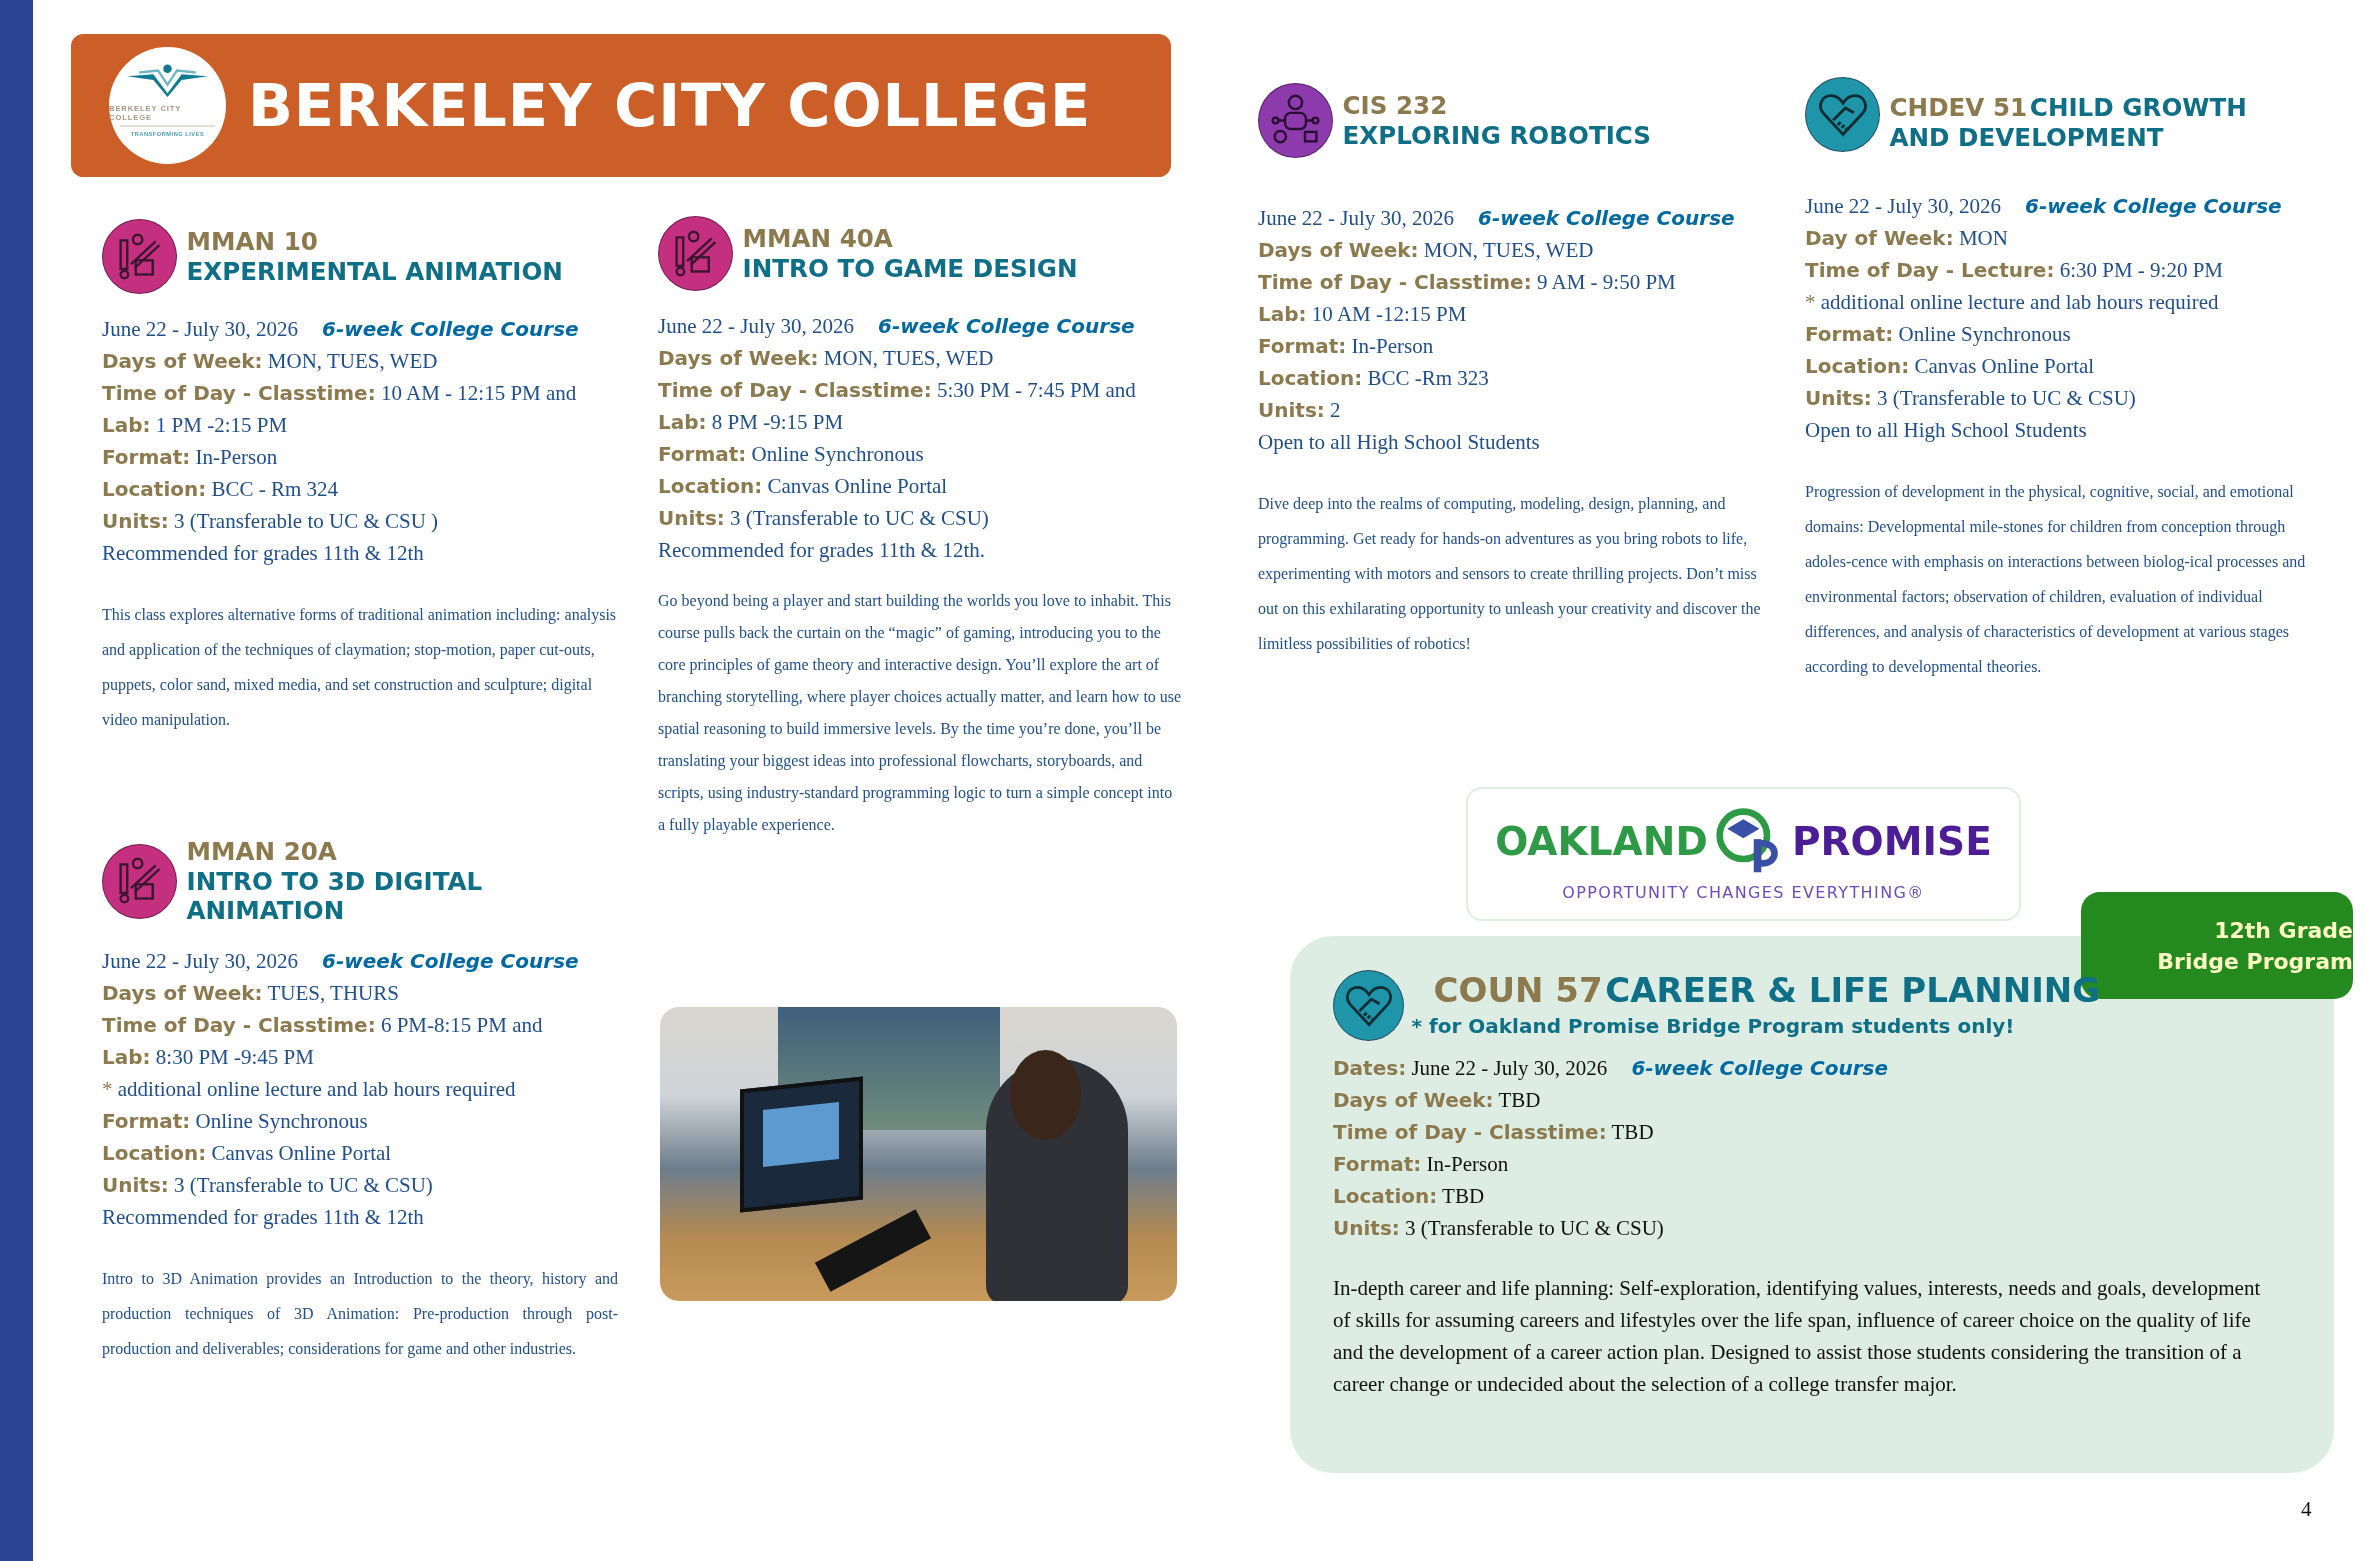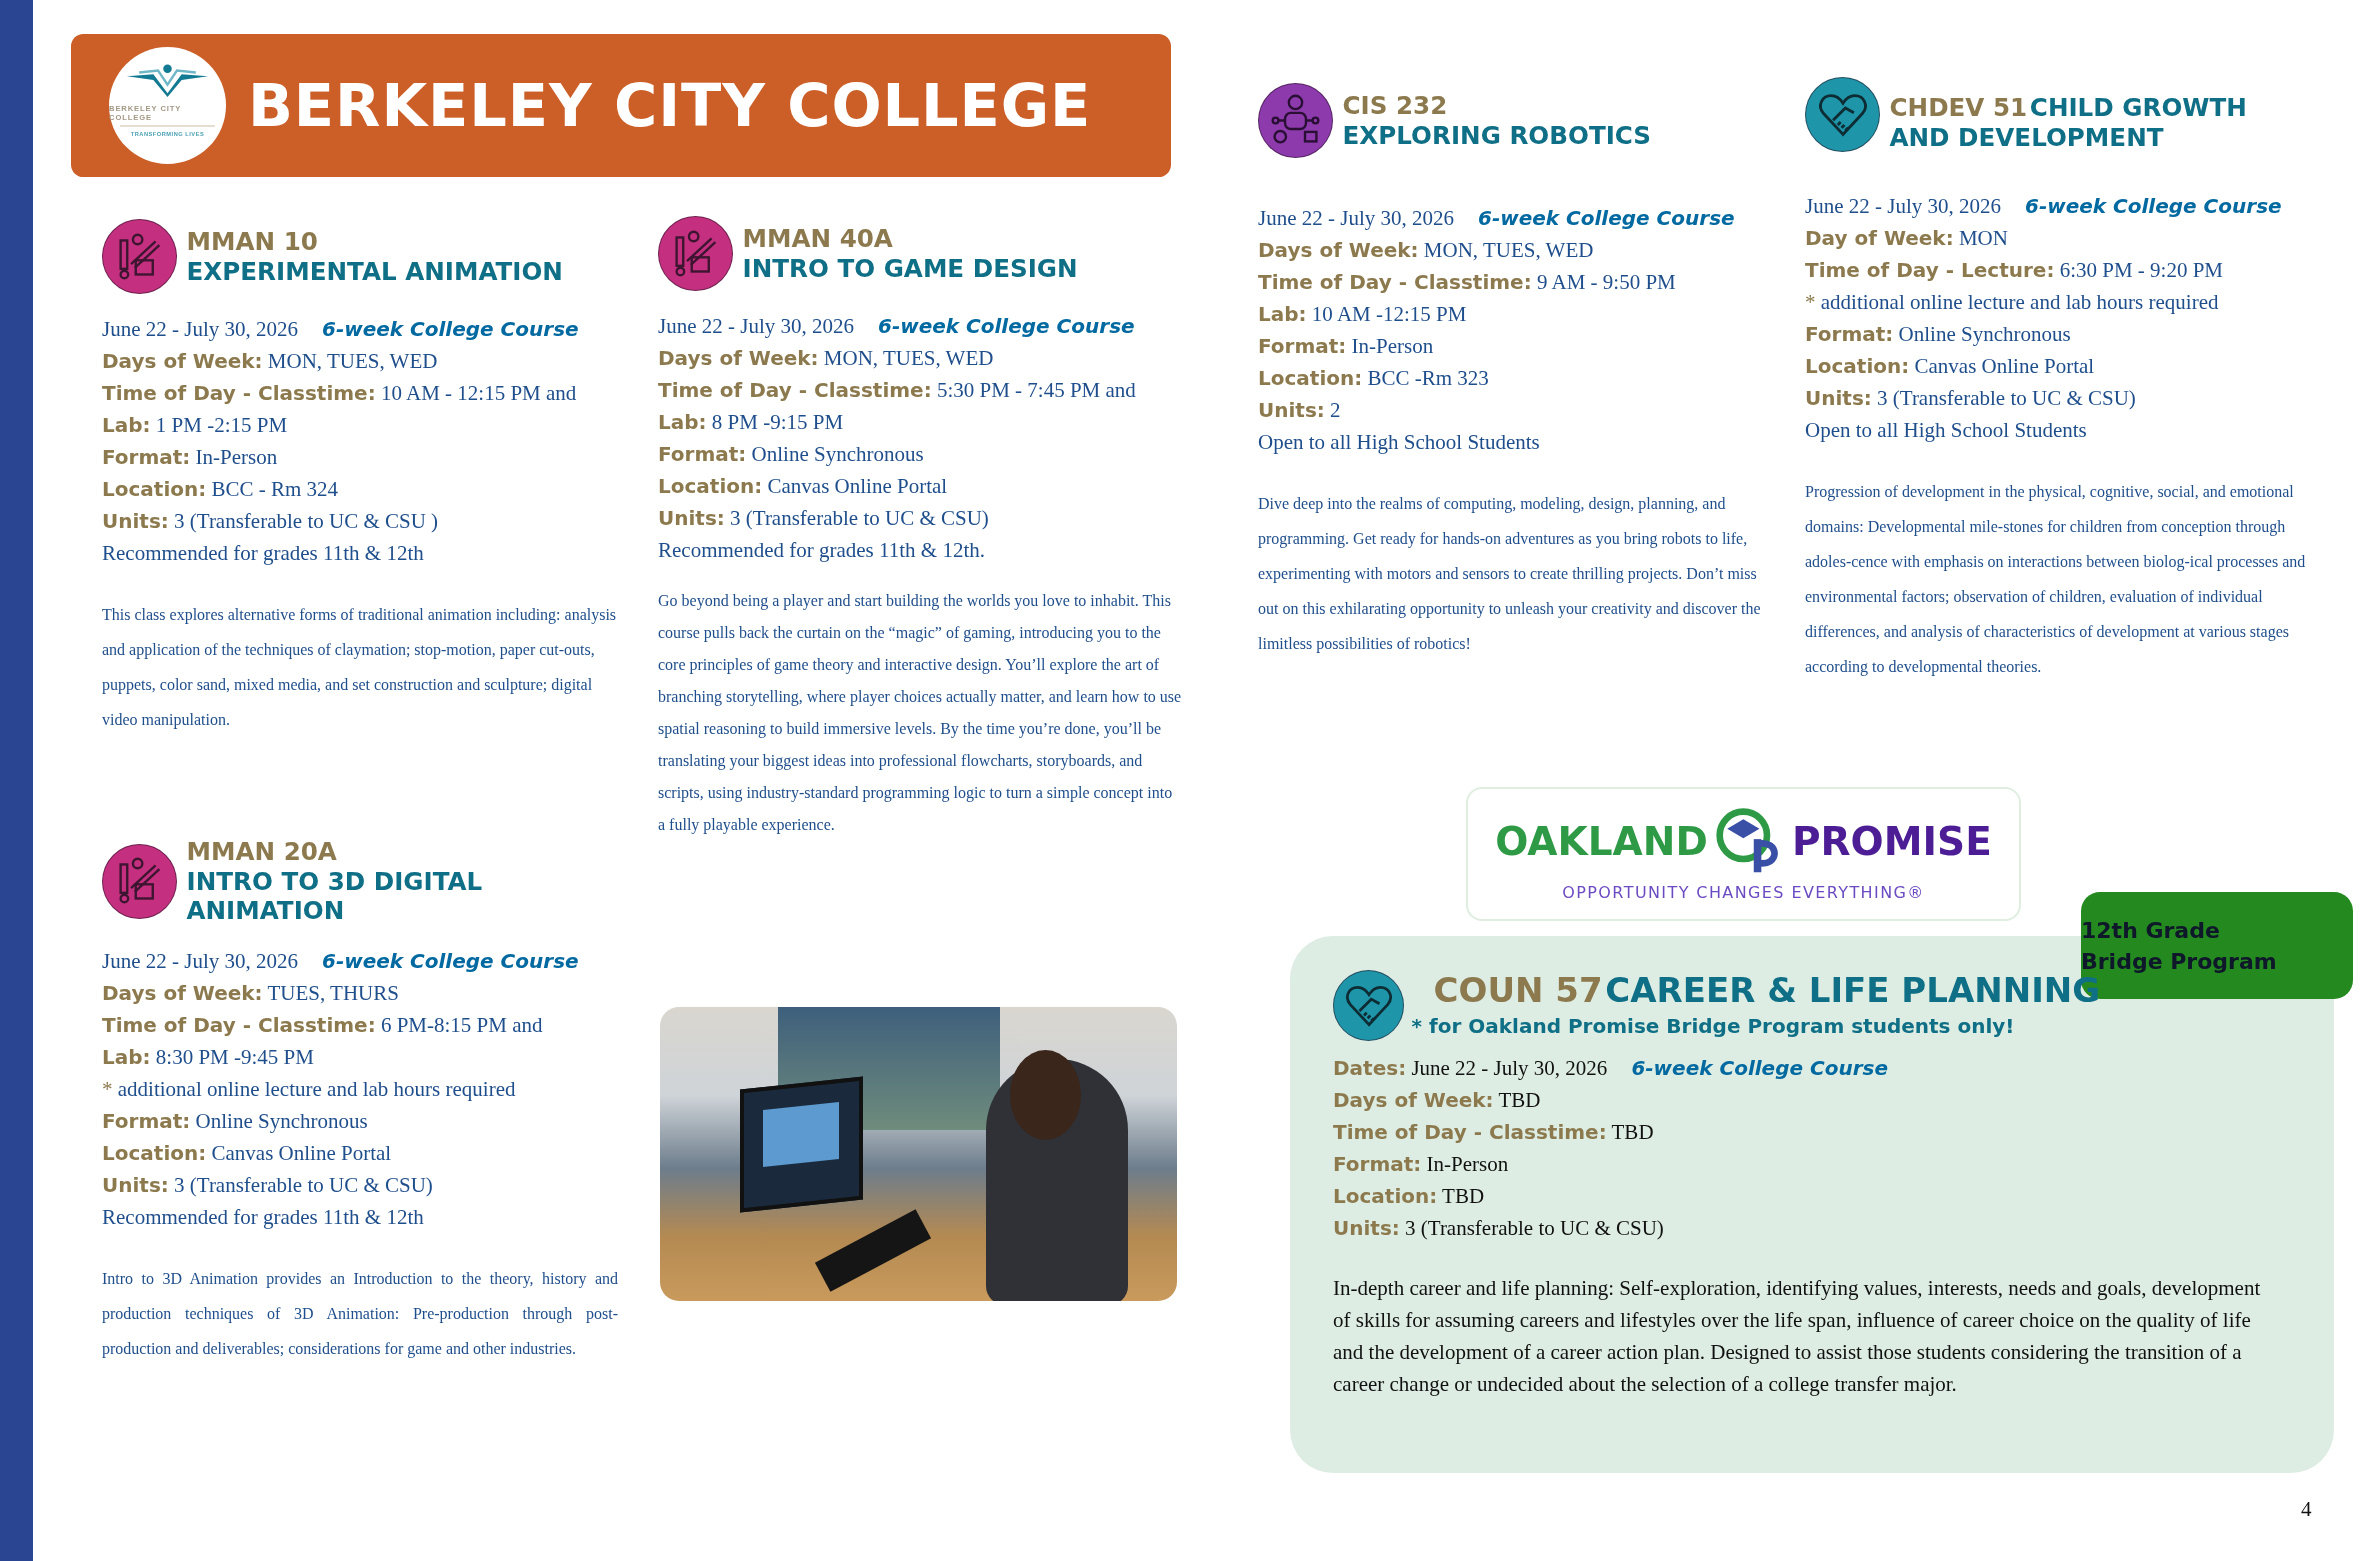--- a/index.html
+++ b/index.html
@@ -79,22 +79,22 @@
     .op-tagline { font-family: "DejaVu Sans", sans-serif; font-size: 16px; color: #6b4bc2; letter-spacing: 1.4px; margin-top: 6.6px; }
 
     
     .coun-panel {
       position: absolute; left: 1290px; top: 936px; width: 1044px; height: 537px;
       background: #deede3; border-radius: 43px;
     }
     .bridge-badge {
       position: absolute; left: 2081px; top: 892px; width: 272px; height: 107px;
       background: #24891f; border-radius: 19px;
-      display: flex; flex-direction: column; align-items: flex-start; justify-content: center;
-      font-family: "DejaVu Sans", sans-serif; font-weight: bold; color: #0f172a; font-size: 22px; line-height: 31px;
+      display: flex; flex-direction: column; align-items: flex-end; justify-content: center;
+      font-family: "DejaVu Sans", sans-serif; font-weight: bold; color: #fef9c3; font-size: 22px; line-height: 31px;
     }
     .coun-sub { font-family: "DejaVu Sans", sans-serif; font-weight: bold; color: #0f6f86; font-size: 20px; margin-top: 2.8px; }
     .coun-details { color: #111111; }
     .coun-desc { color: #111111; font-size: 21px; line-height: 32px; margin-top: 28px; width: 946px; }
 
     .page-number { position: absolute; left: 2301px; top: 1497px; font-size: 21px; color: #111111; }
   </style>
 </head>
 <body>
 

